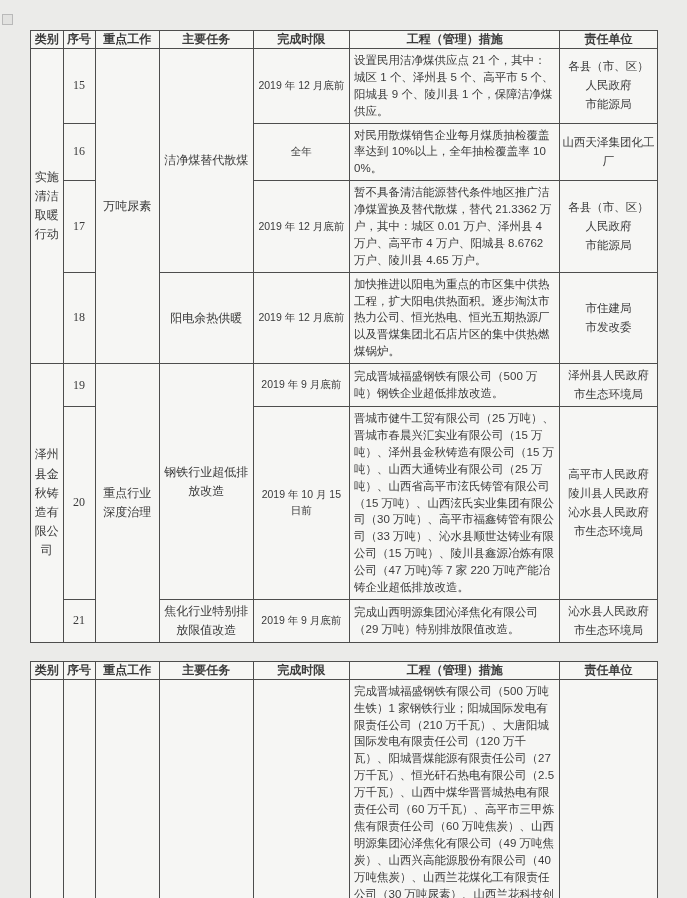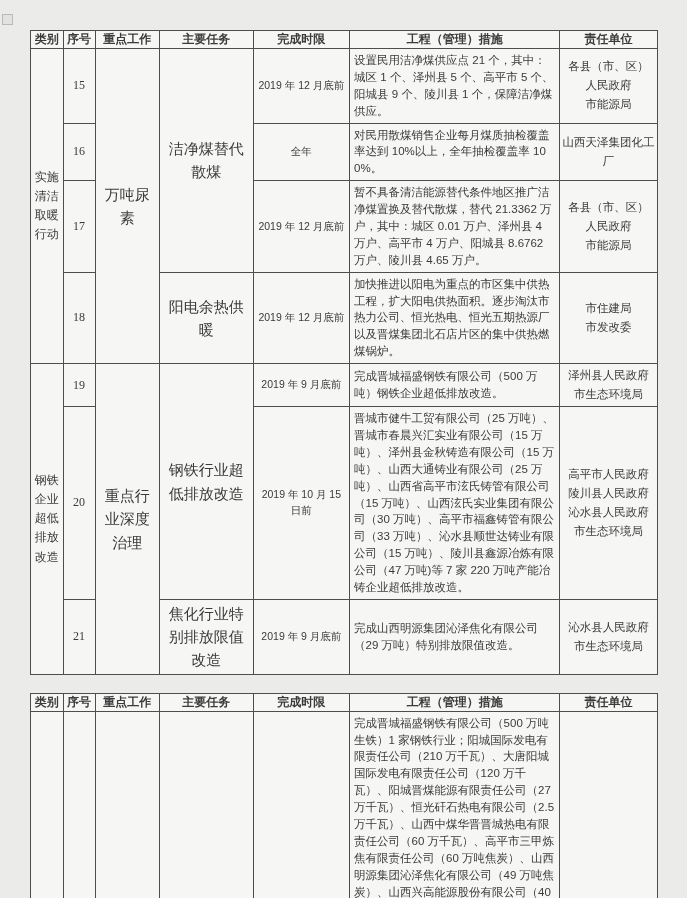--- a/index.html
+++ b/index.html
@@ -33,21 +33,21 @@
     padding:0 2px;text-align:center;
     color:#3b3b3b;
     margin-left:20px;
   }
   td.cat{
     font-size:12px;line-height:1.6;text-align:center;
     padding:4px 3px;word-break:break-all;
   }
   td.num{font-size:12px;text-align:center;padding:10px 1px;font-family:Liberation Serif, serif;}
   td.work, td.task{
-    font-size:15px;line-height:1.55;text-align:center;
+    font-size:12px;line-height:1.55;text-align:center;
     padding:2px 4px;word-break:break-all;
   }
   td.time{
     font-size:10.5px;line-height:1.5;text-align:center;padding:2px 2px;
   }
   td.measure{
     font-size:11.5px;line-height:1.47;text-align:left;
     padding:3px 4px;word-break:break-all;
   }
   td.owner{
@@ -111,21 +111,21 @@
       </tr>
       <tr>
         <td class="num">18</td>
         <td class="task">阳电余热供暖</td>
         <td class="time">2019 年 12 月底前</td>
         <td class="measure">加快推进以阳电为重点的市区集中供热工程，扩大阳电供热面积。逐步淘汰市热力公司、恒光热电、恒光五期热源厂以及晋煤集团北石店片区的集中供热燃煤锅炉。</td>
         <td class="owner">市住建局
 市发改委</td>
       </tr>
       <tr>
-        <td class="cat" rowspan="3">钢铁企业超低排放改造</td>
+        <td class="cat" rowspan="3">泽州县金秋铸造有限公司</td>
         <td class="num">19</td>
         <td class="work" rowspan="3">重点行业深度治理</td>
         <td class="task" rowspan="2">钢铁行业超低排放改造</td>
         <td class="time">2019 年 9 月底前</td>
         <td class="measure">完成晋城福盛钢铁有限公司（500 万吨）钢铁企业超低排放改造。</td>
         <td class="owner">泽州县人民政府
 市生态环境局</td>
       </tr>
       <tr>
         <td class="num">20</td>

